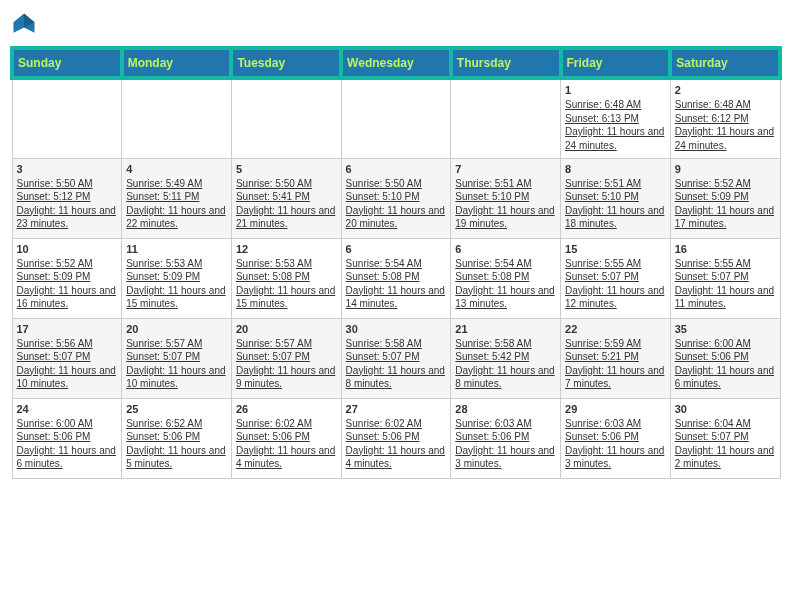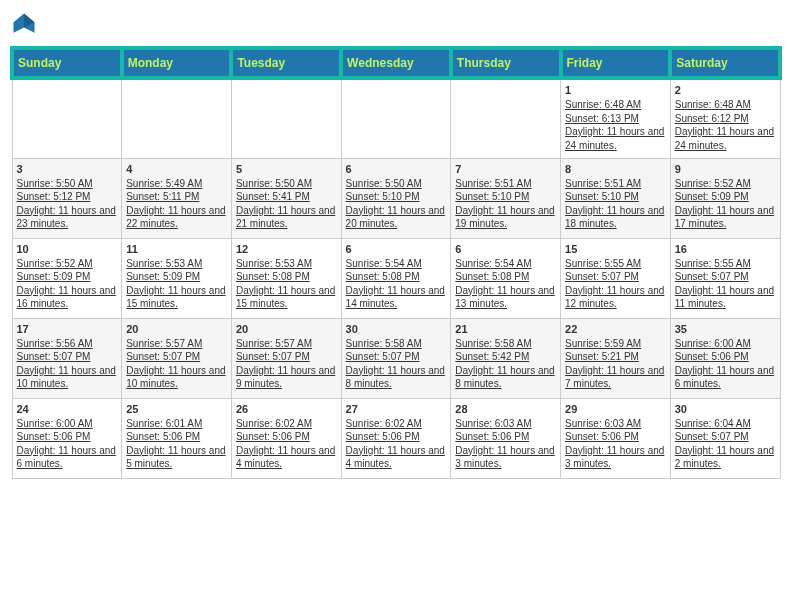--- a/index.html
+++ b/index.html
@@ -272,21 +272,21 @@
       </tr>
       <tr>
         <td>
           <span class="day-num">24</span>
           <div class="day-info">Sunrise: 6:00 AM
 Sunset: 5:06 PM
 Daylight: 11 hours and 6 minutes.</div>
         </td>
         <td>
           <span class="day-num">25</span>
-          <div class="day-info">Sunrise: 6:01 AM
+          <div class="day-info">Sunrise: 6:52 AM
 Sunset: 5:06 PM
 Daylight: 11 hours and 5 minutes.</div>
         </td>
         <td>
           <span class="day-num">26</span>
           <div class="day-info">Sunrise: 6:02 AM
 Sunset: 5:06 PM
 Daylight: 11 hours and 4 minutes.</div>
         </td>
         <td>

